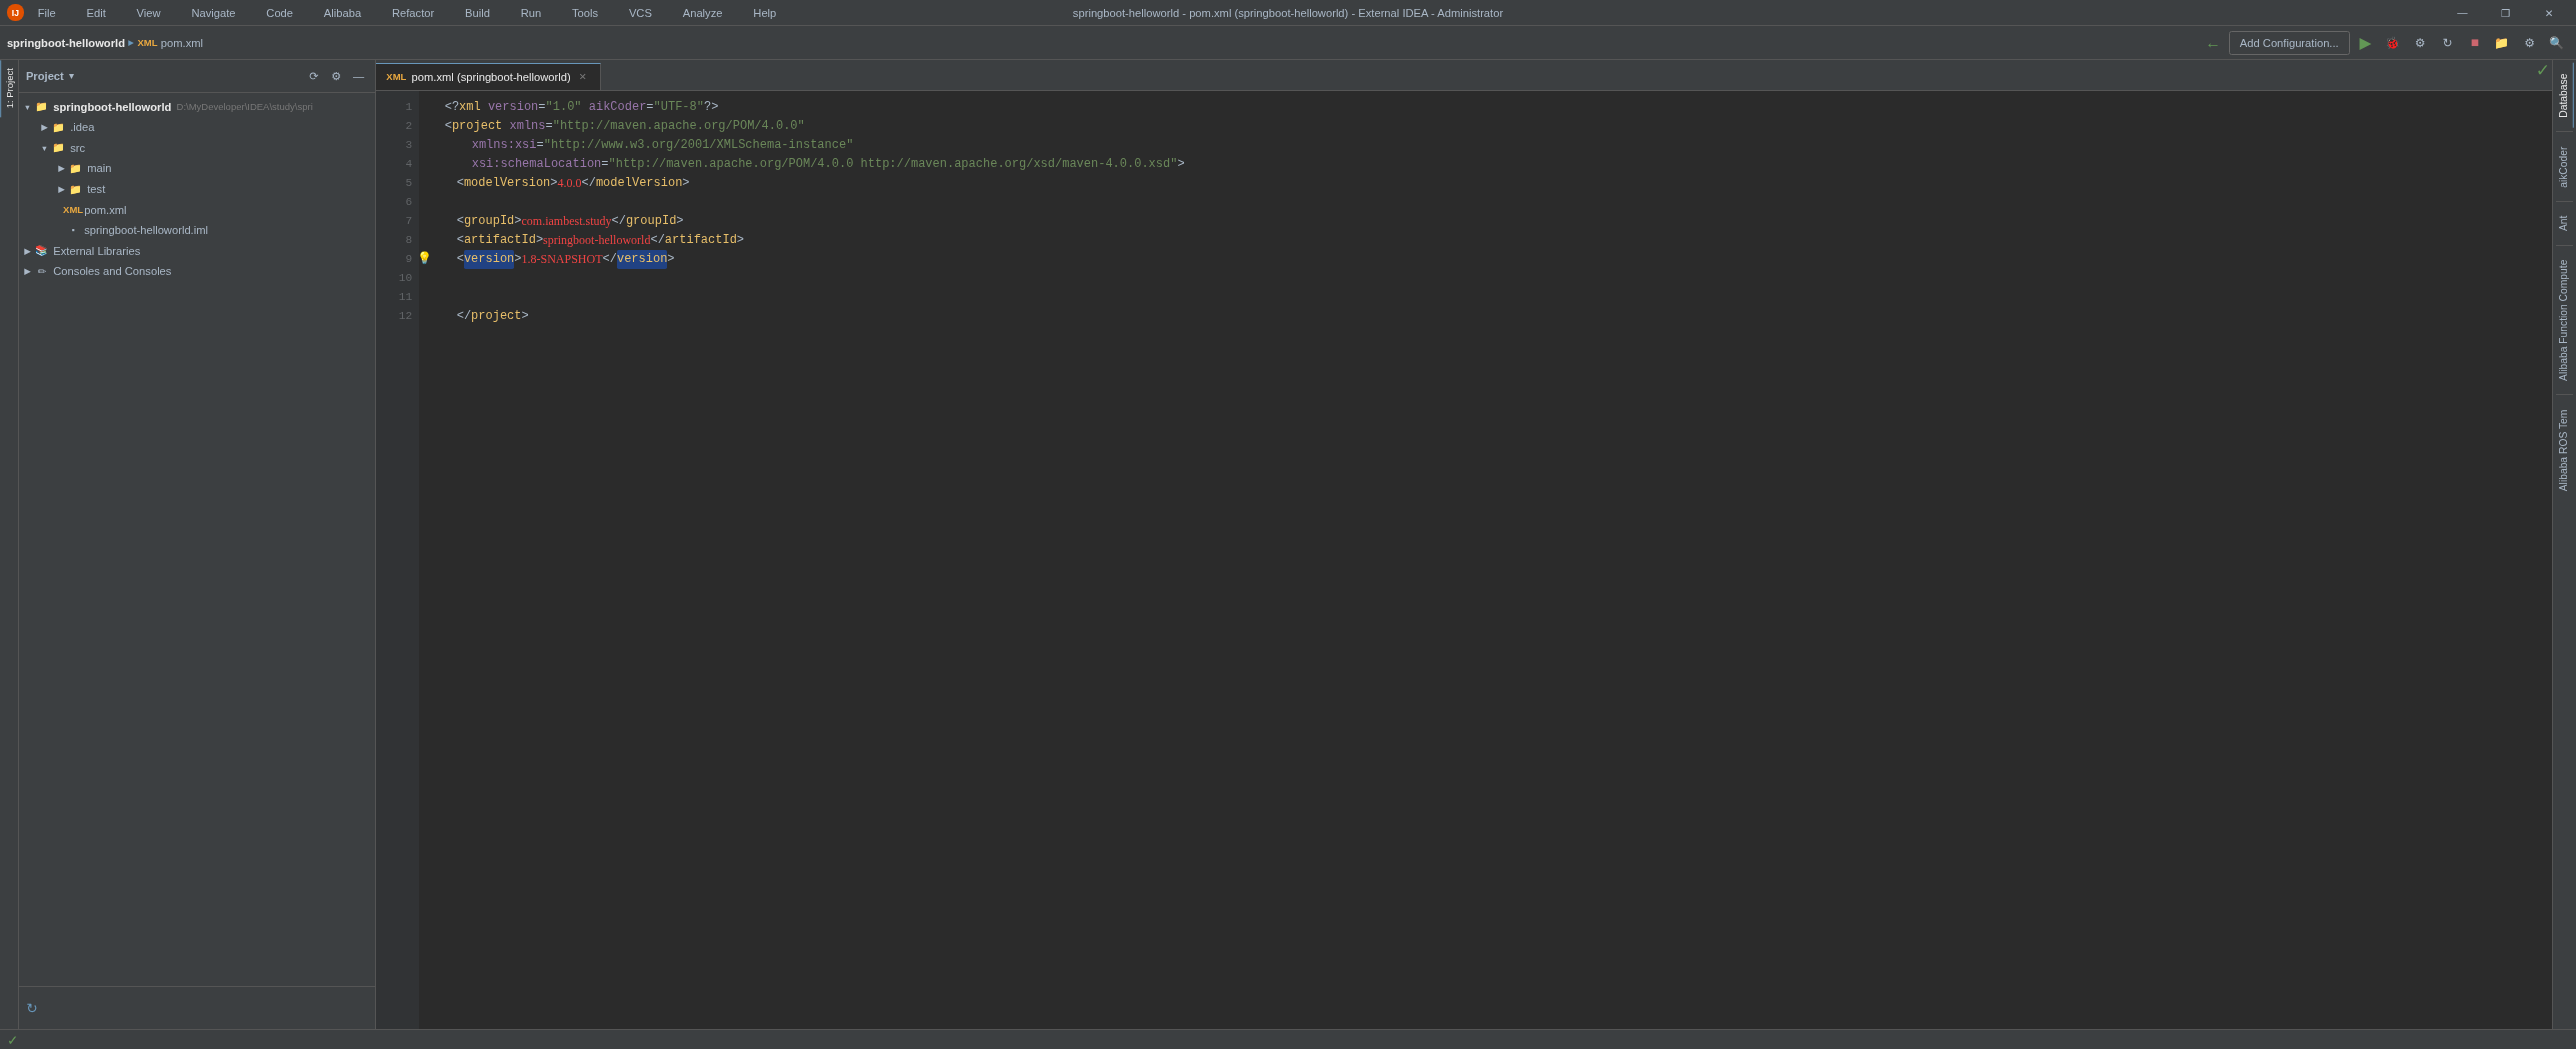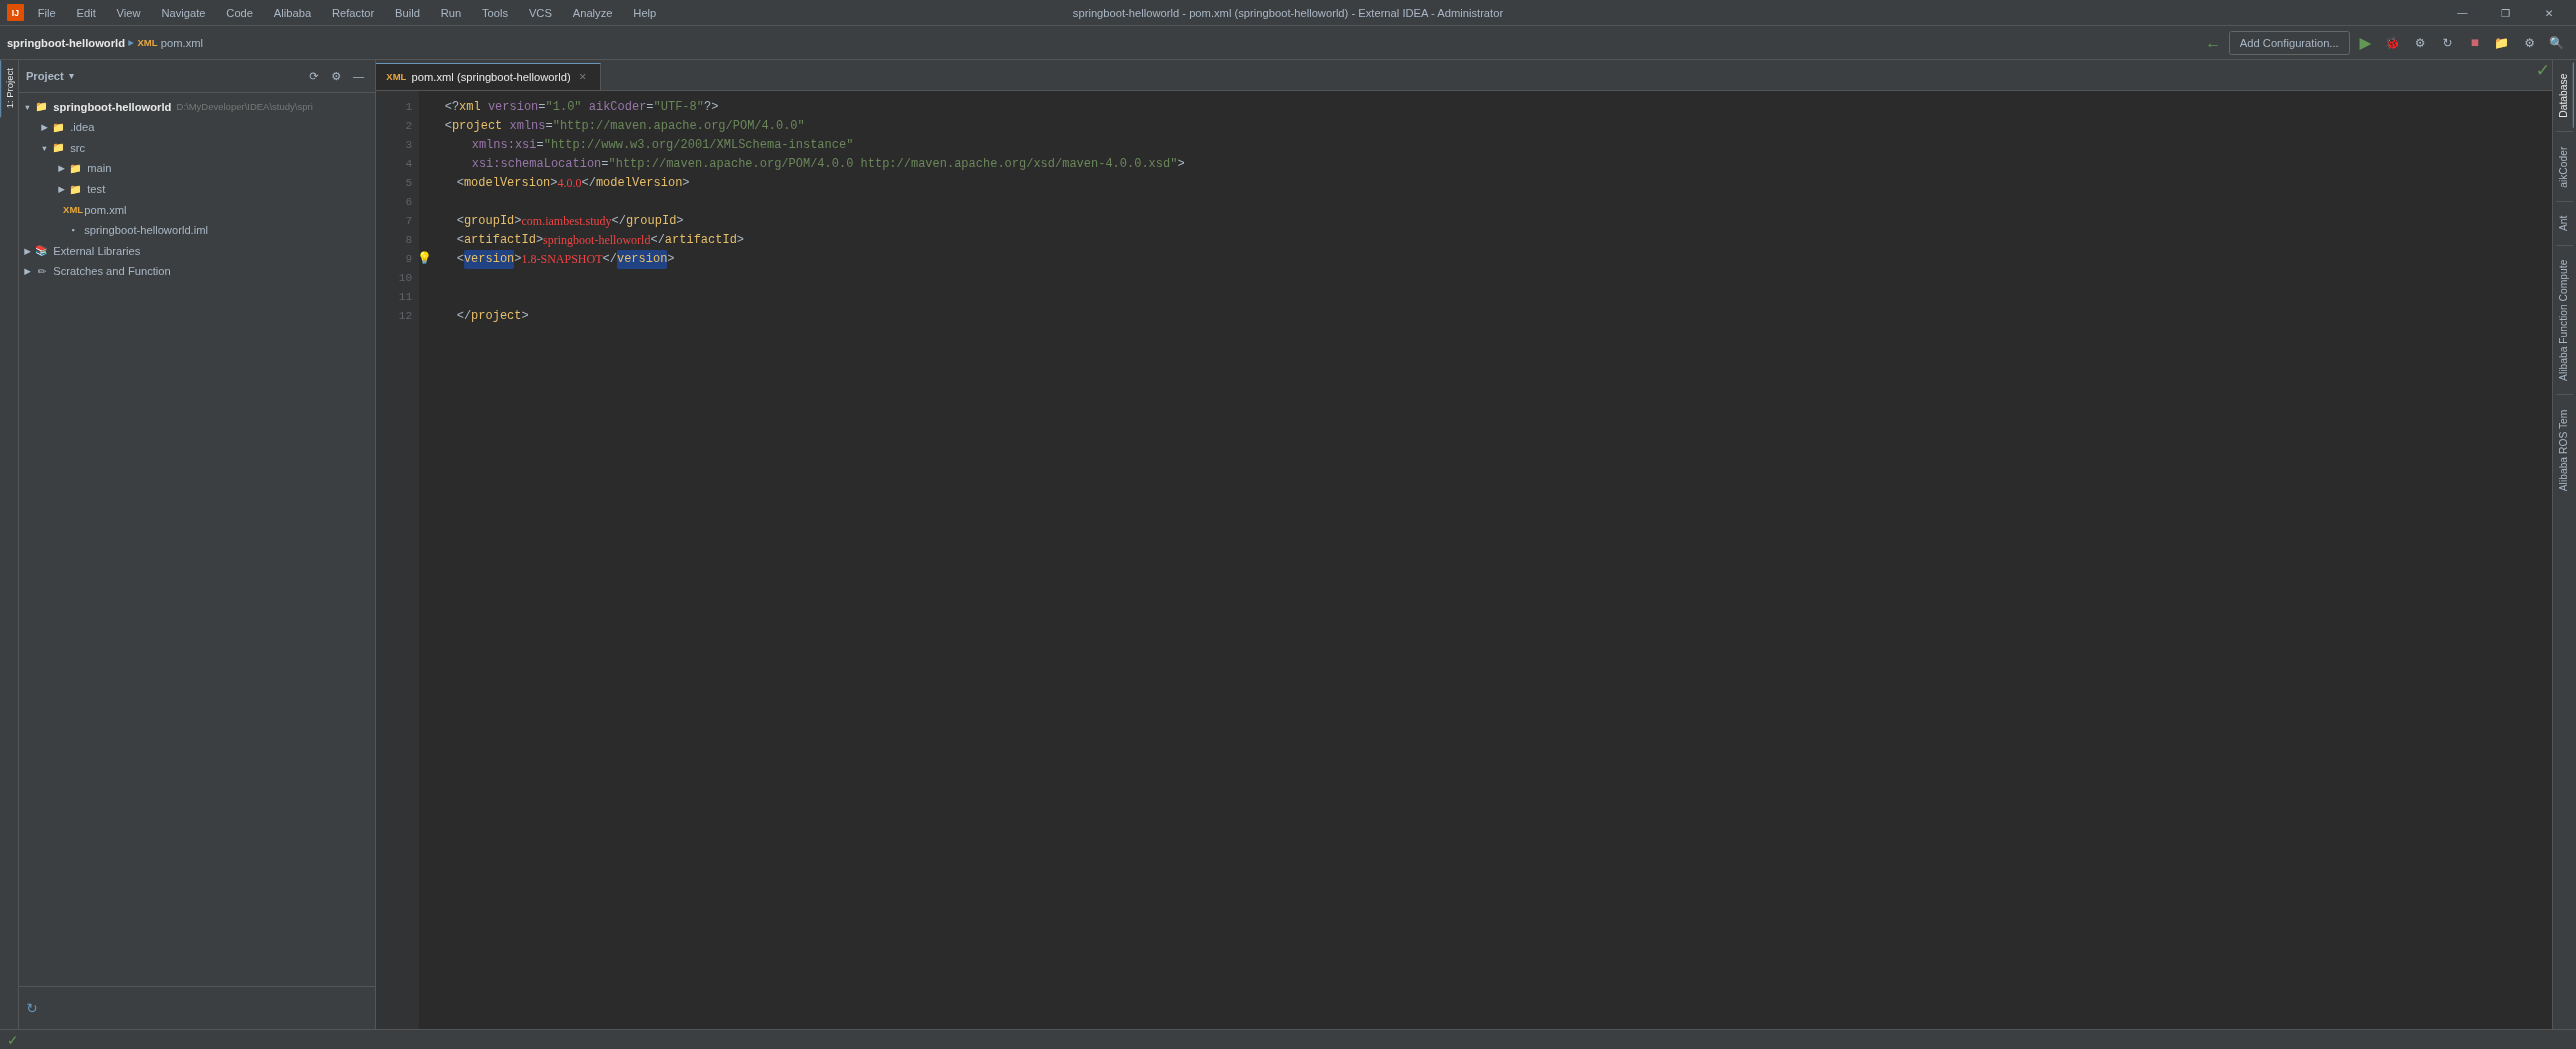--- a/index.html
+++ b/index.html
@@ -27,21 +27,21 @@
       flex-shrink: 0;
     }
     .title-bar-left {
       display: flex;
       align-items: center;
       gap: 6.9px;
     }
     .title-bar-menu {
       display: flex;
       align-items: center;
-      gap: 7px;
+      gap: 17px;
     }
     .menu-item {
       padding: 1.7px 6.9px;
       color: #a9b7c6;
       cursor: pointer;
       border-radius: 2.6px;
       font-size: 11.2px;
     }
     .title-bar-title {
       color: #a9b7c6;
@@ -61,21 +61,21 @@
       align-items: center;
       justify-content: center;
       cursor: pointer;
       color: #a9b7c6;
       font-size: 10.3px;
     }
     .app-icon {
       width: 17px;
       height: 17px;
       background: #e05000;
-      border-radius: 1px;
+      border-radius: 8px;
       display: flex;
       align-items: center;
       justify-content: center;
       color: white;
       font-size: 8.6px;
       font-weight: bold;
     }
 
     
     .toolbar {
@@ -517,21 +517,21 @@
         <span class="tree-indent" style="width:0px;"></span>
         <span class="tree-arrow">▶</span>
         <span class="tree-icon" style="color:#a9b7c6; font-size:10.3px;">📚</span>
         <span class="tree-label">External Libraries</span>
       </div>
 
       <div class="tree-item" style="padding-left:1.7px;">
         <span class="tree-indent" style="width:0px;"></span>
         <span class="tree-arrow">▶</span>
         <span class="tree-icon" style="color:#a9b7c6; font-size:10.3px;">✏</span>
-        <span class="tree-label">Scratches and Function</span>
+        <span class="tree-label">Consoles and Consoles</span>
       </div>
 
     </div>
 
     <div style="height:43px; display:flex; align-items:center; justify-content:flex-start; padding-left:3.4px; border-top:0.9px solid #555;">
       <div class="bottom-icon" style="color:#6897bb; font-size:13.7px;">↻</div>
     </div>
   </div>
 
   <div class="editor-area">

